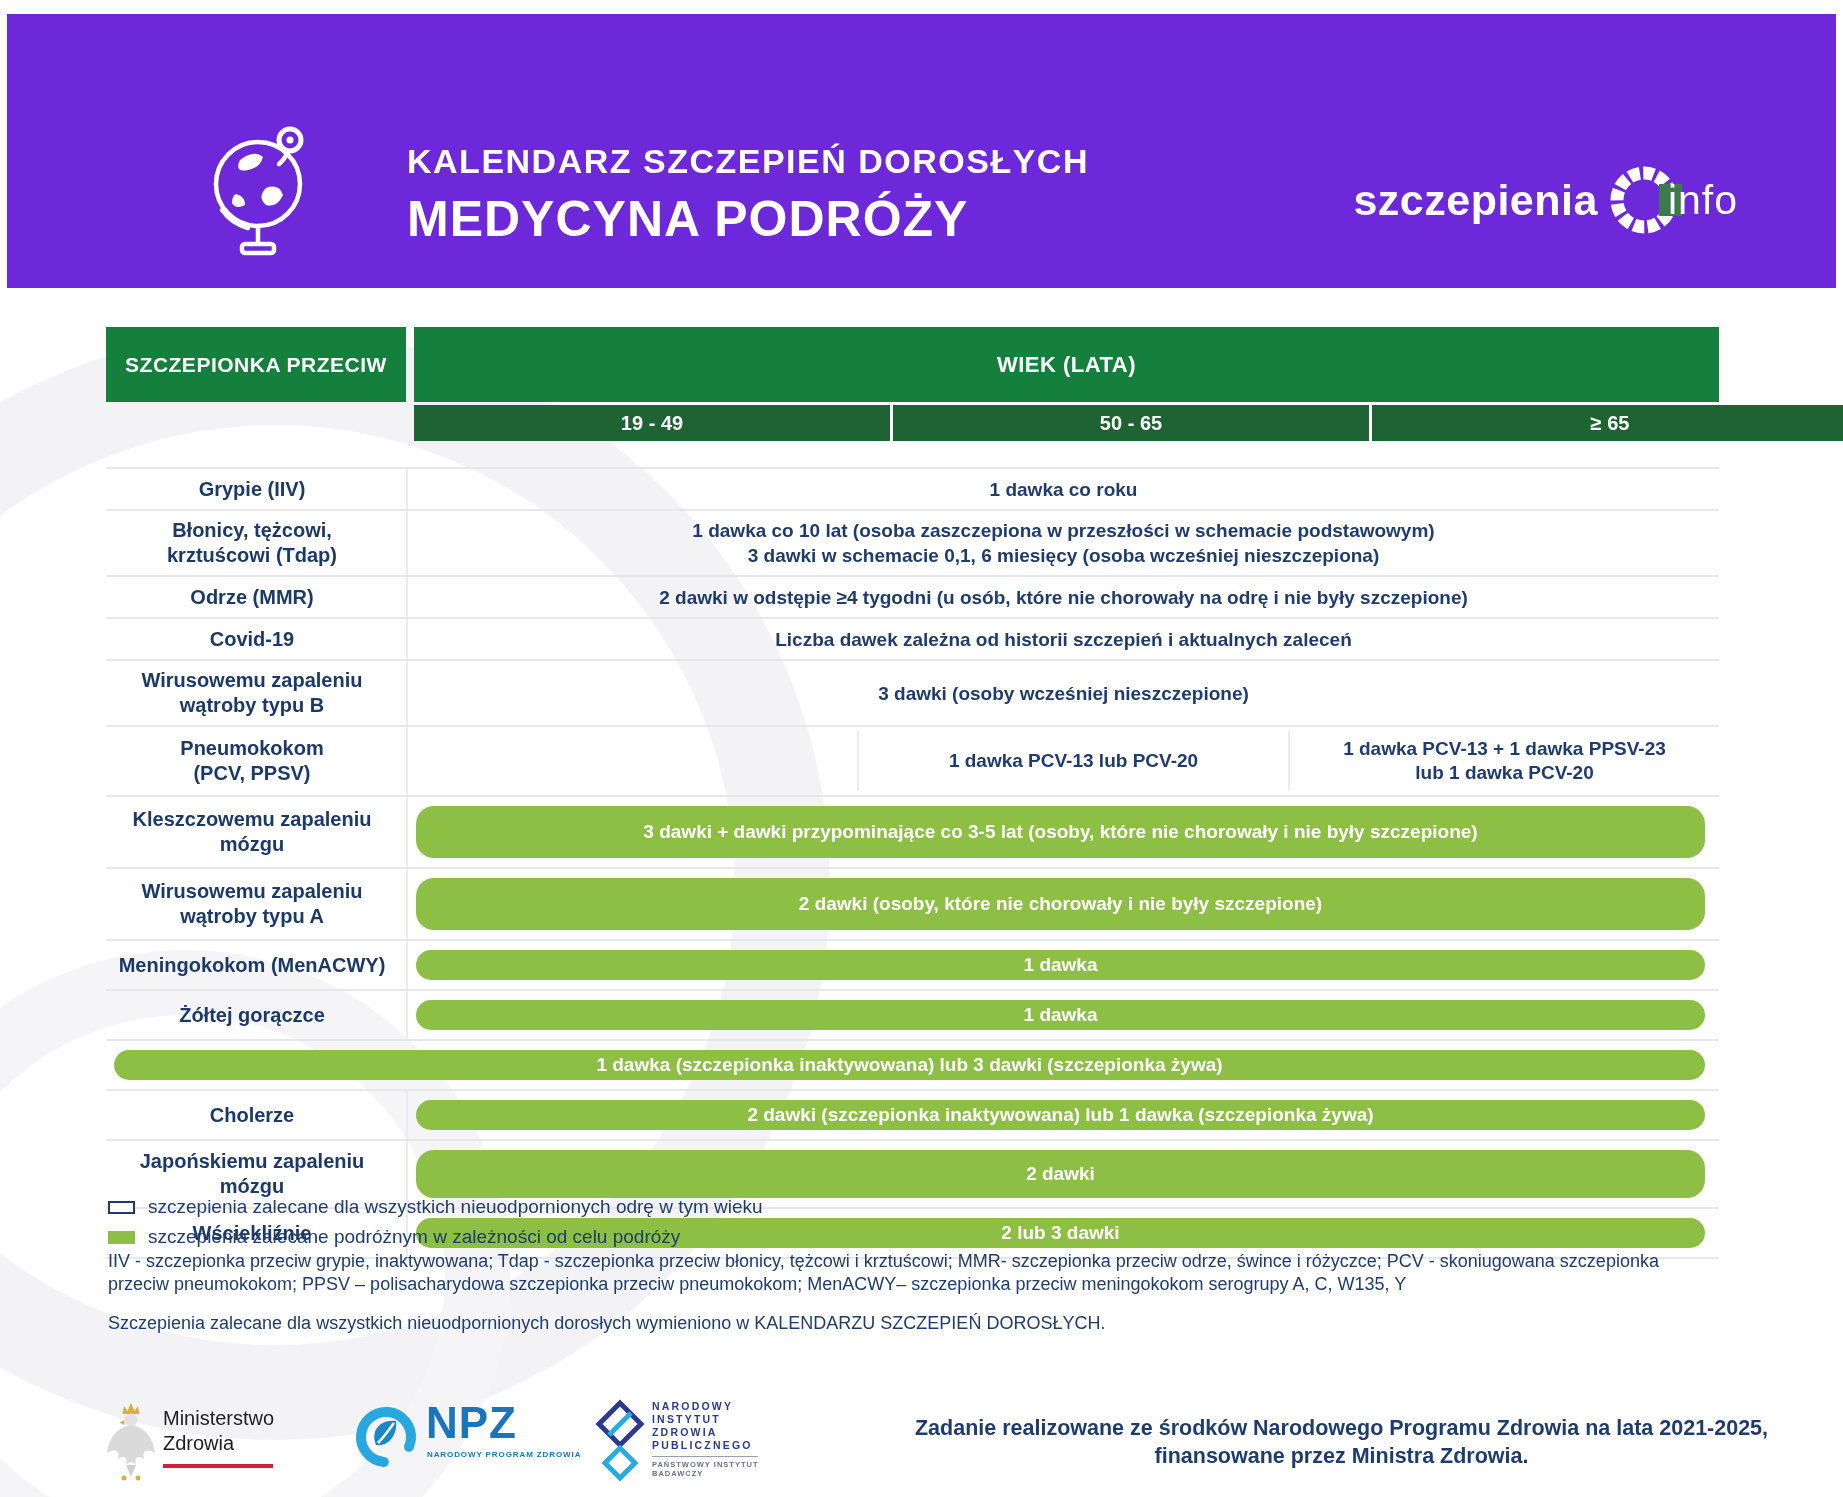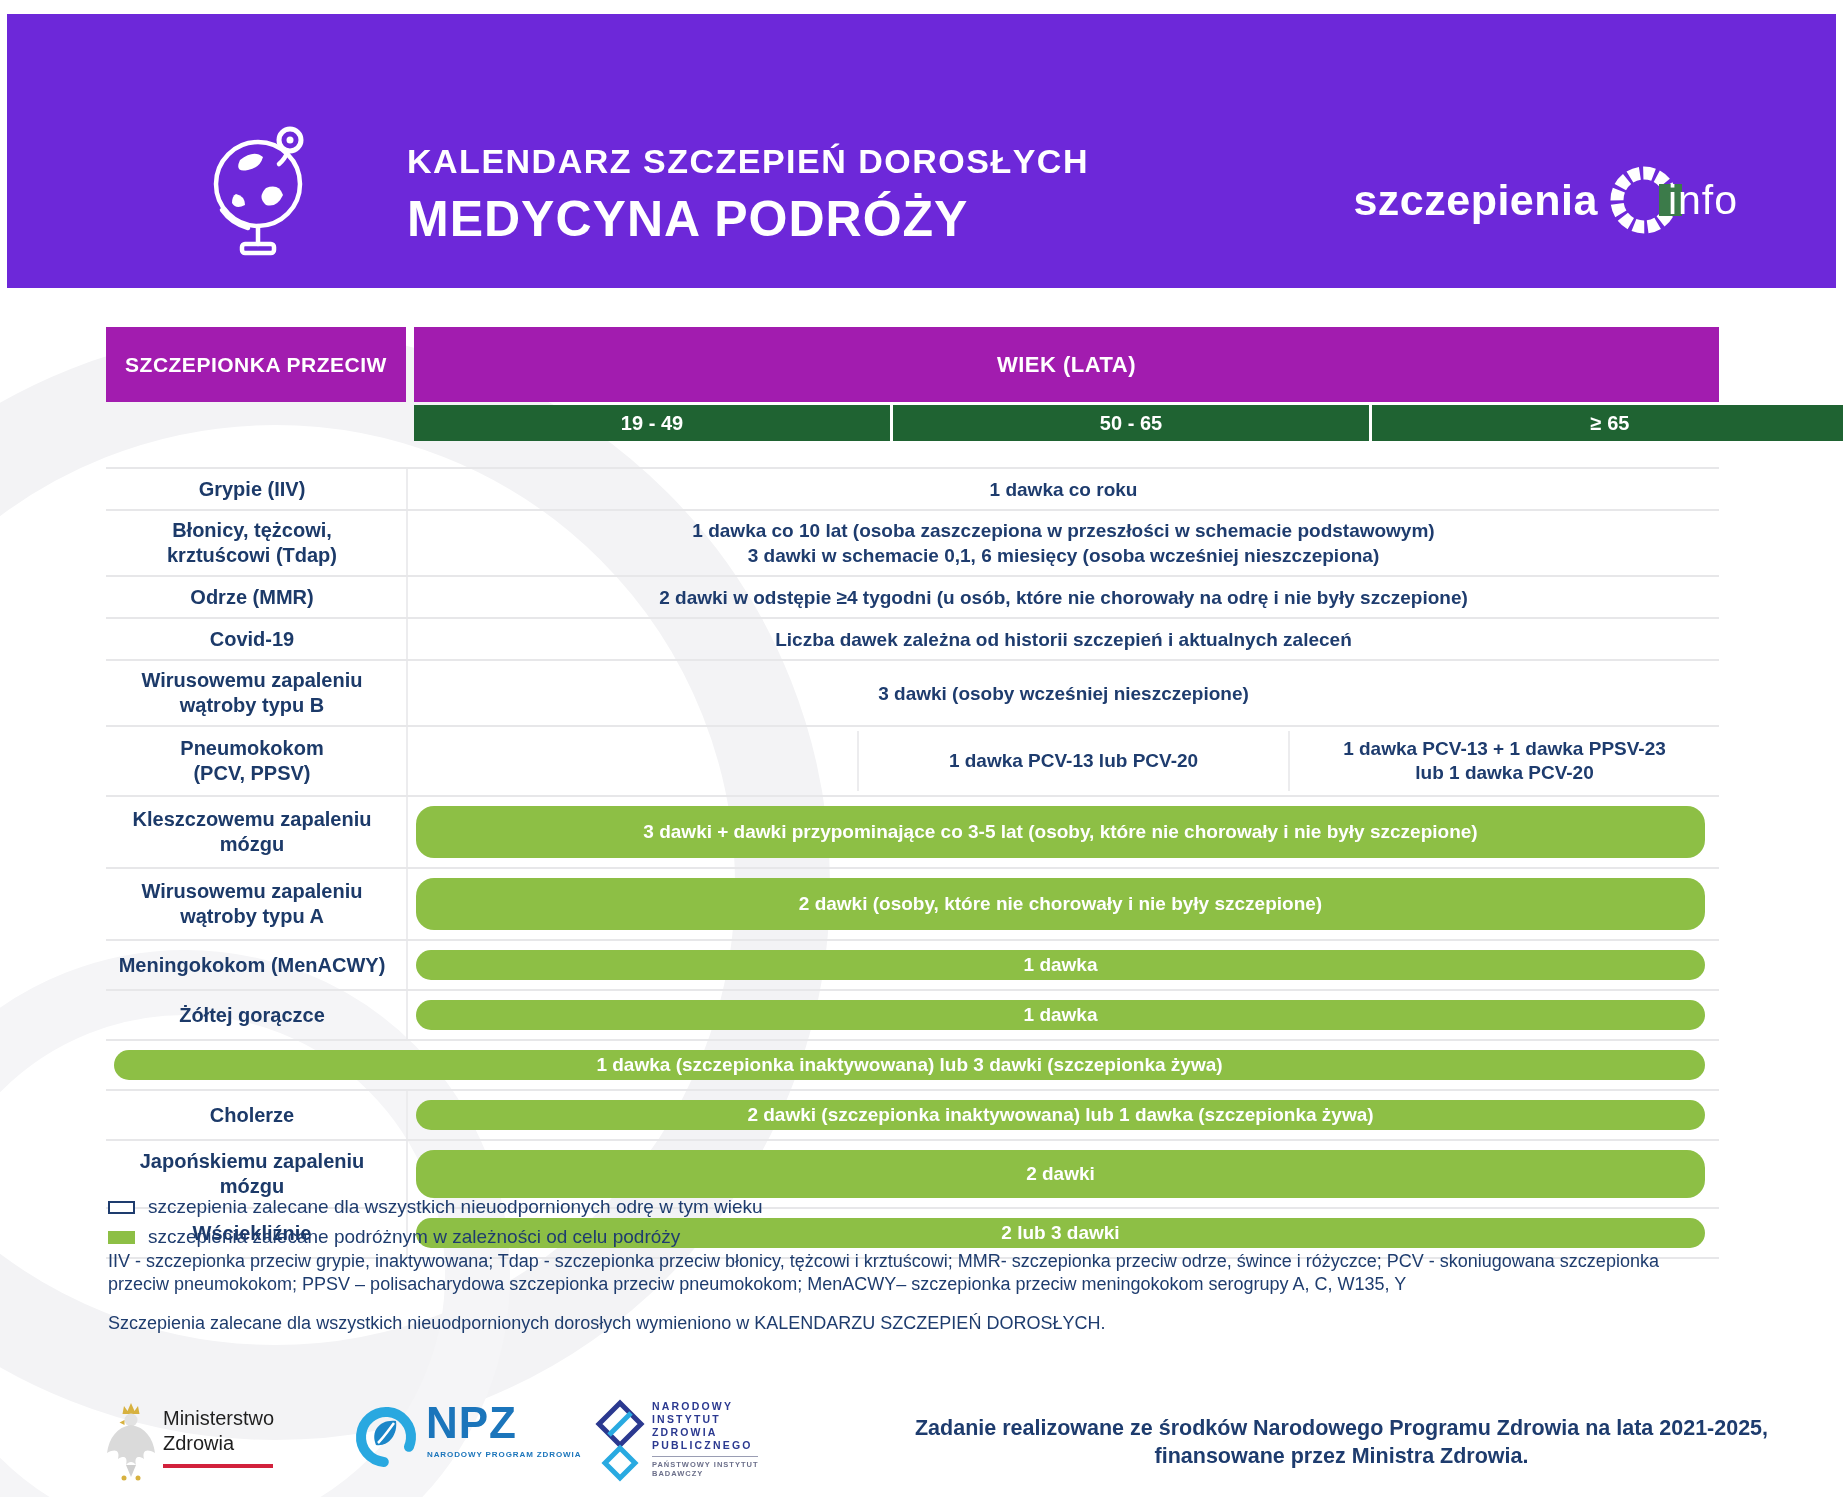--- a/index.html
+++ b/index.html
@@ -14,21 +14,21 @@
   .globe{position:absolute;left:195px;top:100px;}
   .titles{position:absolute;left:400px;top:128px;color:#ffffff;}
   .title1{font-size:34px;font-weight:600;letter-spacing:1.5px;}
   .title2{font-size:50px;font-weight:800;letter-spacing:1px;margin-top:9px;}
   .brand{position:absolute;right:98px;top:148px;display:flex;align-items:center;color:#ffffff;}
   .brand-name{font-size:43px;font-weight:700;letter-spacing:.5px;}
   .brand-ring{margin:0 -14px 0 8px;}
   .brand-info{font-size:41px;font-weight:300;letter-spacing:1px;}
   
   .thead{position:absolute;left:0;top:0;z-index:2;}
-  .hbox{background:#a21caf;color:#ffffff;display:flex;align-items:center;justify-content:center;
+  .hbox{background:#15803d;color:#ffffff;display:flex;align-items:center;justify-content:center;
         font-weight:700;position:absolute;}
   .label-box{left:106px;top:327px;width:300px;height:75px;font-size:21px;letter-spacing:.5px;}
   .wiek-box{left:414px;top:327px;width:1305px;height:75px;font-size:22px;letter-spacing:.5px;}
   .age-row{position:absolute;left:414px;top:405px;width:1434px;height:36px;display:flex;gap:3px;}
   .age-cell{flex:1;background:#1f6332;color:#fff;display:flex;align-items:center;justify-content:center;
             font-weight:700;font-size:20px;}
   
   .tbody{position:absolute;left:106px;top:467px;width:1613px;z-index:2;border-bottom:2px solid #e7e7e9;}
   .row{display:flex;border-top:2px solid #e7e7e9;min-height:40px;}
   .row-label{width:302px;border-right:2px solid #ececee;padding:7px 12px 7px 4px;color:#1c3a69;

